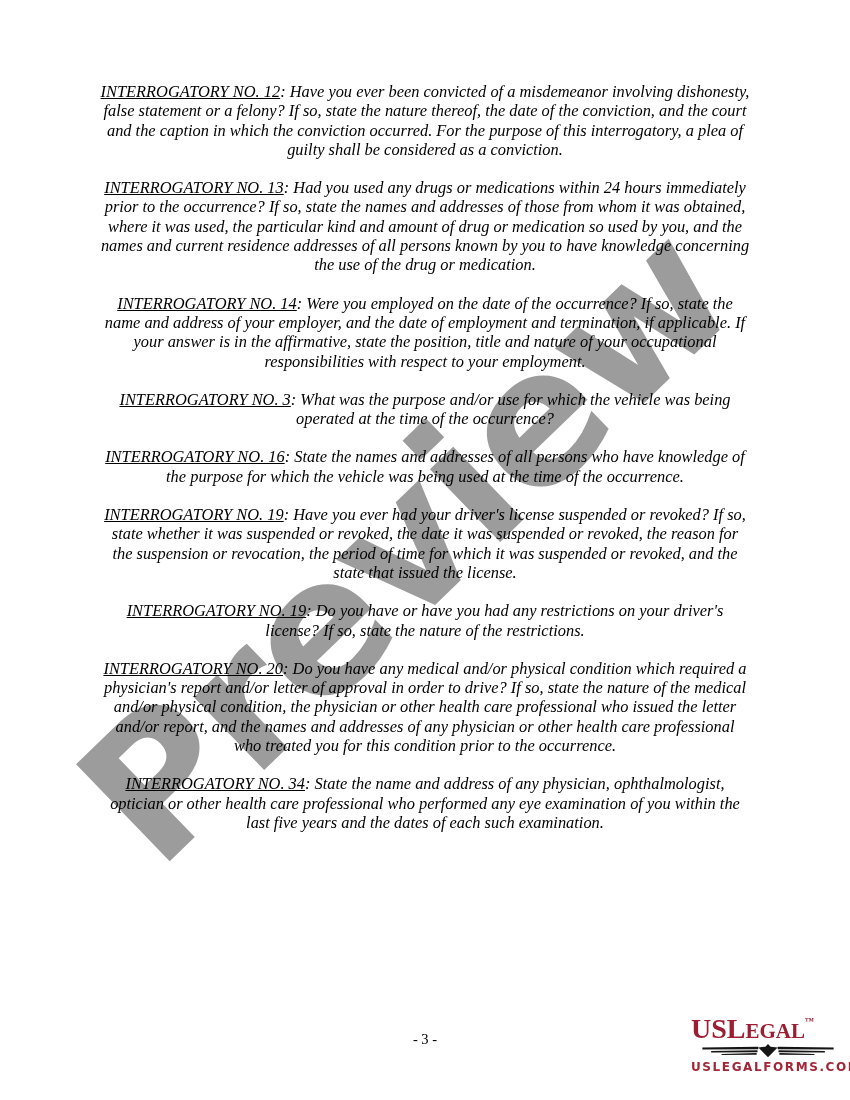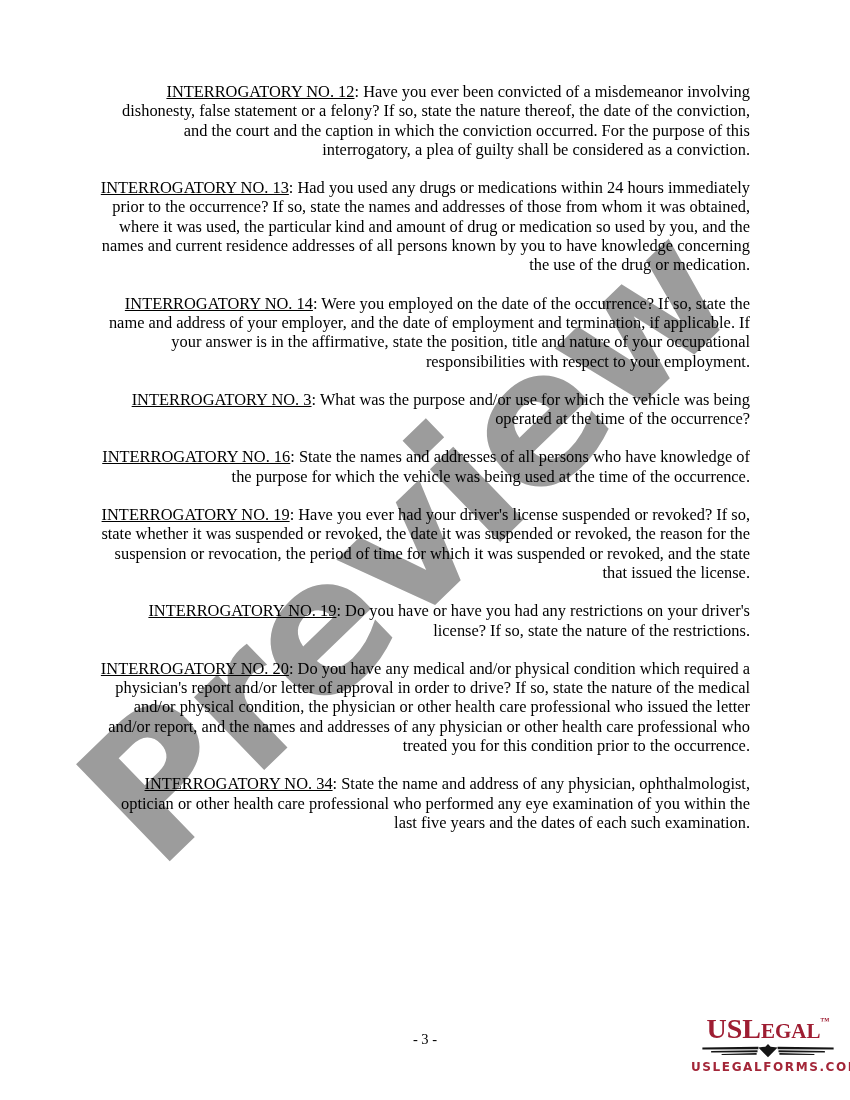--- a/index.html
+++ b/index.html
@@ -32,39 +32,40 @@
     user-select: none;
   }
   .content {
     position: absolute;
     left: 100px;
     top: 82px;
     width: 650px;
     z-index: 2;
     font-size: 16.4px;
     line-height: 19.3px;
-    text-align: right;
+    text-align: center;
+    font-style: italic;
   }
   .para { margin: 0 0 19px 0; }
   .ilabel { text-decoration: underline; }
   .footer-page {
     position: absolute;
     top: 1031px;
     left: 0;
     width: 100%;
     text-align: center;
     font-size: 14.5px;
     z-index: 2;
   }
   .logo {
     position: absolute;
     top: 1015px;
     right: 5px;
     width: 154px;
-    text-align: center;
+    text-align: left;
     z-index: 2;
     line-height: 1;
   }
   .logo-word {
     font-family: "Liberation Serif", serif;
     font-weight: bold;
     color: #9e1d32;
     white-space: nowrap;
   }
   .logo-big   { font-size: 28px; }

